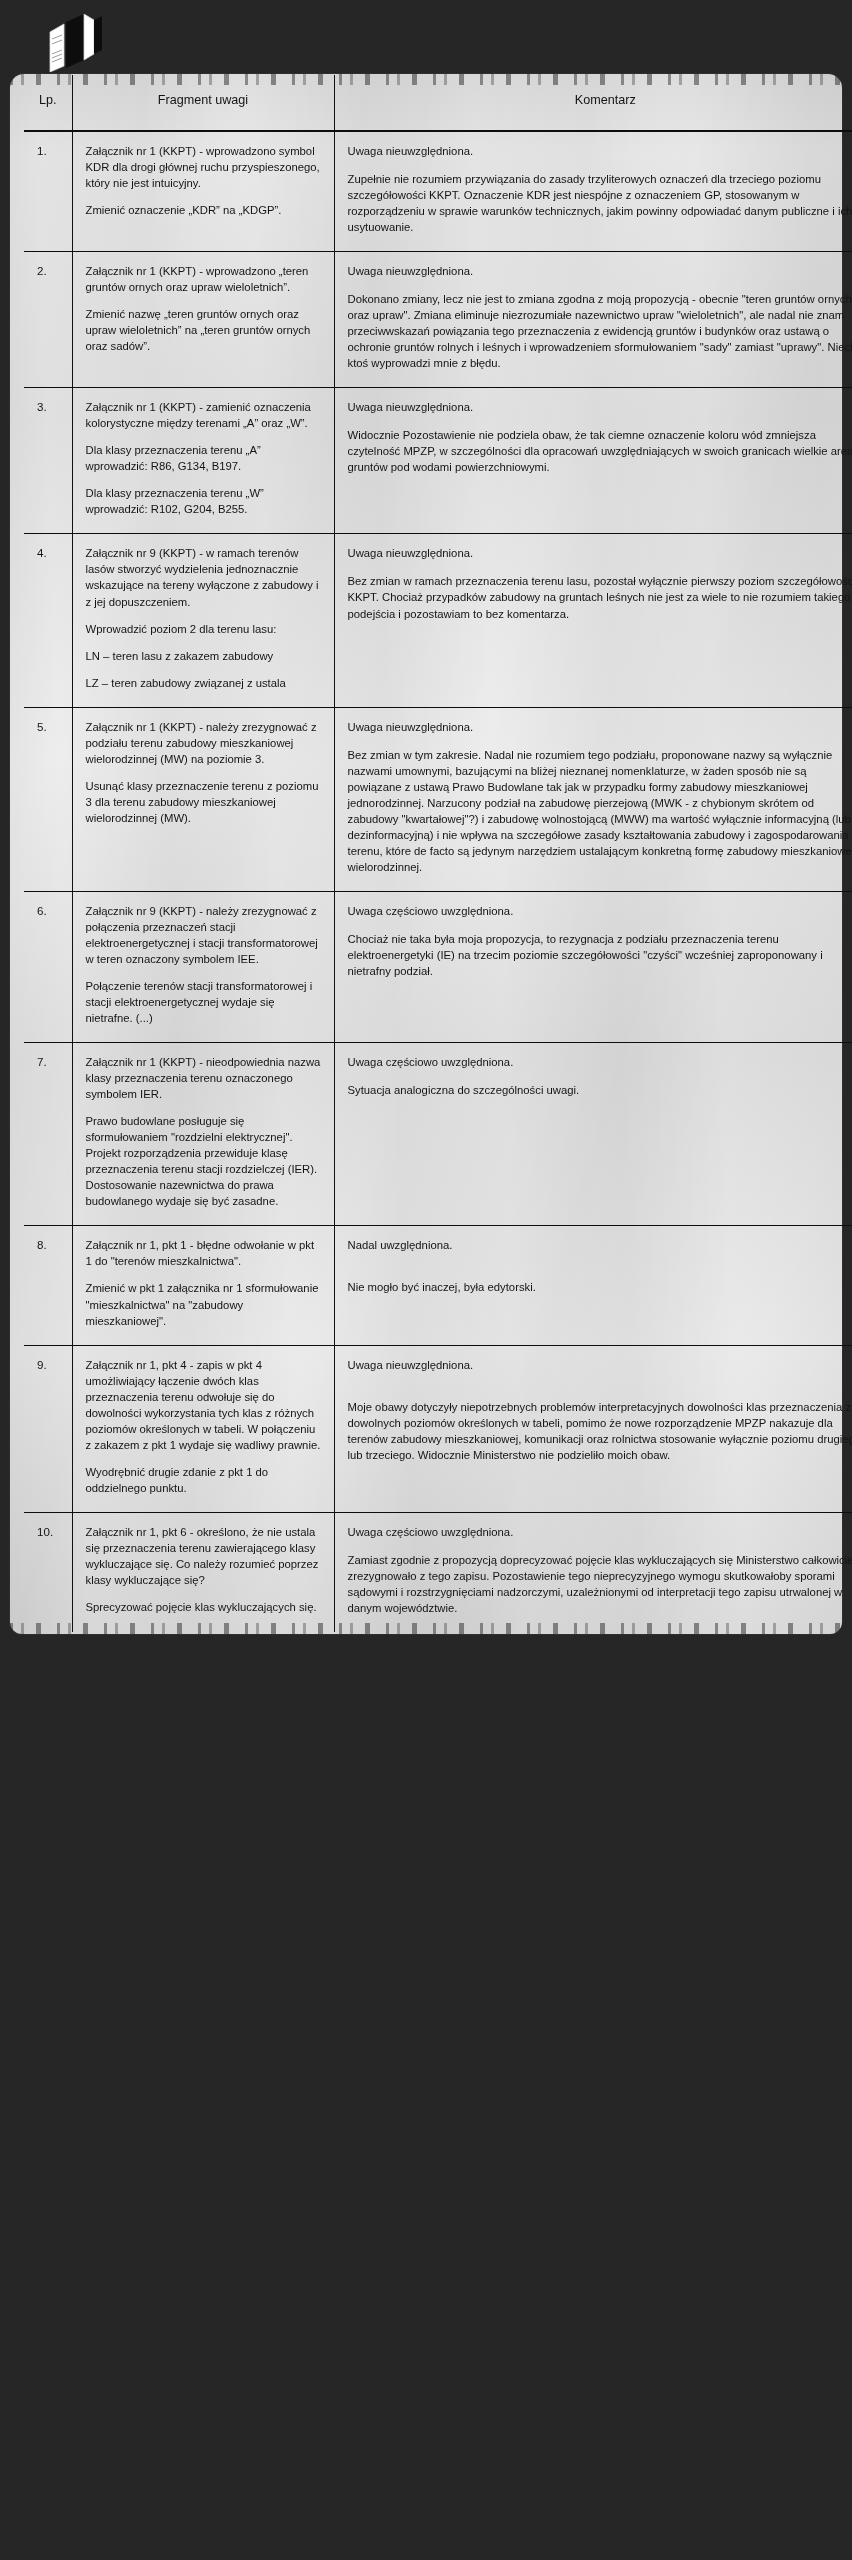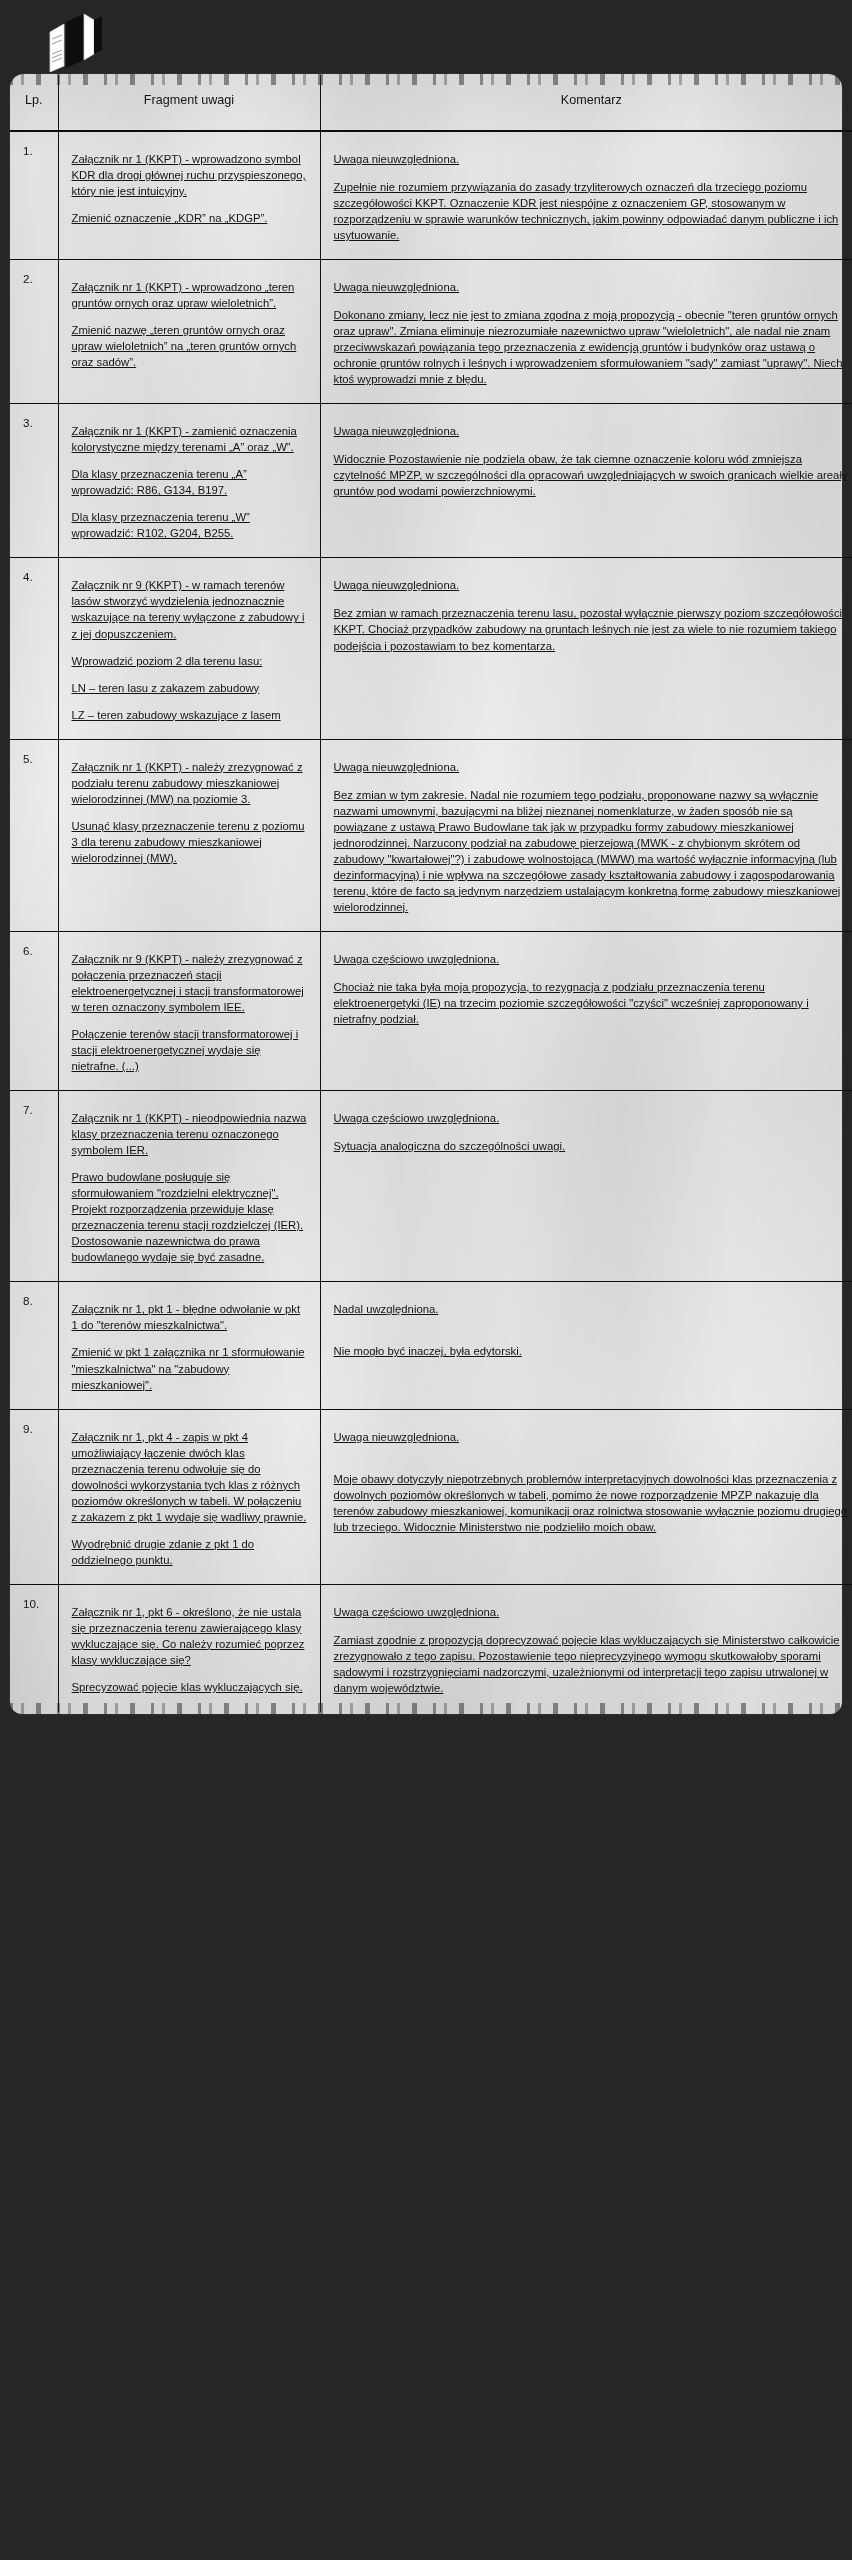--- a/index.html
+++ b/index.html
@@ -38,21 +38,21 @@
   
   .sheet {
     position: relative;
     margin: 2px 10px 8px 10px;
     background:
       linear-gradient(105deg, rgba(0,0,0,0.035) 0%, rgba(255,255,255,0) 18%, rgba(0,0,0,0.03) 34%, rgba(255,255,255,0) 52%, rgba(0,0,0,0.04) 70%, rgba(255,255,255,0) 88%),
       linear-gradient(88deg, rgba(0,0,0,0.05) 0%, rgba(255,255,255,0.0) 9%, rgba(0,0,0,0.035) 21%, rgba(255,255,255,0) 33%, rgba(0,0,0,0.04) 46%, rgba(255,255,255,0) 58%, rgba(0,0,0,0.03) 71%, rgba(255,255,255,0) 83%, rgba(0,0,0,0.045) 96%),
       linear-gradient(180deg, #dedede 0%, #e9e9e9 5%, #e3e3e3 22%, #ededed 44%, #e2e2e2 63%, #ebebeb 82%, #dcdcdc 100%);
     border-radius: 14px 14px 12px 12px;
     box-shadow: 0 0 0 1px rgba(255,255,255,0.04);
-    padding: 1px 0 2px 0;
+    padding: 1px 0 2px 14px;
   }
   
   .sheet::before, .sheet::after {
     content: "";
     position: absolute;
     left: 0; right: 0;
     height: 11px;
     background:
       repeating-linear-gradient(90deg,
         rgba(38,38,38,0.85) 0px, rgba(38,38,38,0.85) 3px,
@@ -98,21 +98,21 @@
     border-bottom: 2.2px solid #0d0d0d;
   }
   th.h-lp { text-align: left; padding-left: 14px; }
 
   td.lp {
     text-align: left;
     padding-left: 14px;
     padding-right: 4px;
     font-size: 11.6px;
   }
-  td.frag p, td.kom p { margin: 8px 0 11px 0; text-decoration: underline; }
+  td.frag p, td.kom p { margin: 0 0 11px 0; }
   td.frag p:last-child, td.kom p:last-child { margin-bottom: 0; }
   td.kom p.verdict { margin-bottom: 12px; }
   td.kom p.gap-big { margin-top: 26px; }
 </style>
 </head>
 <body>
 
 <div id="page">
 
   <div class="logo-wrap">
@@ -183,21 +183,21 @@
               <p class="verdict">Uwaga nieuwzględniona.</p>
               <p>Widocznie Pozostawienie nie podziela obaw, że tak ciemne oznaczenie koloru wód zmniejsza czytelność MPZP, w szczególności dla opracowań uwzględniających w swoich granicach wielkie areały gruntów pod wodami powierzchniowymi.</p>
             </td>
           </tr>
           <tr>
             <td class="lp">4.</td>
             <td class="frag">
               <p>Załącznik nr 9 (KKPT) - w ramach terenów lasów stworzyć wydzielenia jednoznacznie wskazujące na tereny wyłączone z zabudowy i z jej dopuszczeniem.</p>
               <p>Wprowadzić poziom 2 dla terenu lasu:</p>
               <p>LN – teren lasu z zakazem zabudowy</p>
-              <p>LZ – teren zabudowy wskazujące z lasem</p>
+              <p>LZ – teren zabudowy związanej z ustala</p>
             </td>
             <td class="kom">
               <p class="verdict">Uwaga nieuwzględniona.</p>
               <p>Bez zmian w ramach przeznaczenia terenu lasu, pozostał wyłącznie pierwszy poziom szczegółowości KKPT. Chociaż przypadków zabudowy na gruntach leśnych nie jest za wiele to nie rozumiem takiego podejścia i pozostawiam to bez komentarza.</p>
             </td>
           </tr>
           <tr>
             <td class="lp">5.</td>
             <td class="frag">
               <p>Załącznik nr 1 (KKPT) - należy zrezygnować z podziału terenu zabudowy mieszkaniowej wielorodzinnej (MW) na poziomie 3.</p>

